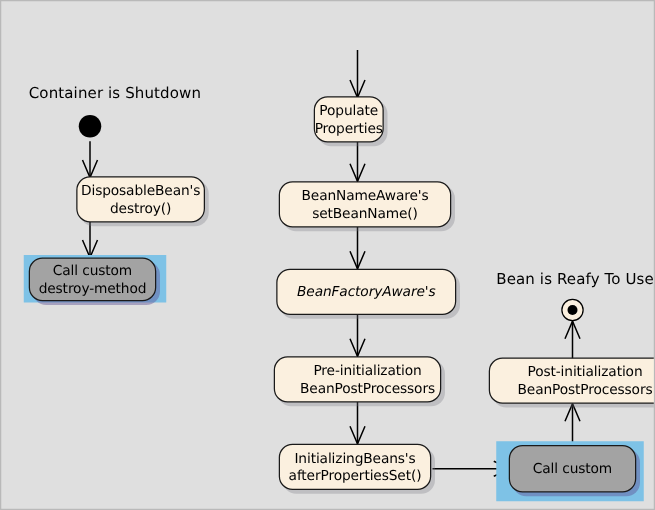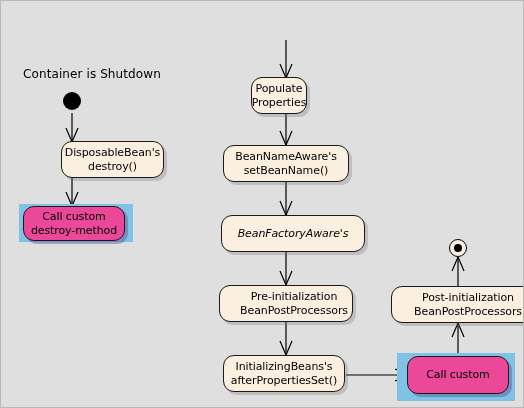--- a/index.html
+++ b/index.html
@@ -42,21 +42,21 @@
   }
   .node .ln { display: block; white-space: nowrap; }
 
   
   .hl-band {
     position: absolute;
     background: #7ec2e6;
     z-index: 2;
   }
   .node.blue {
-    background: #ec4899;
+    background: #a3a3a3;
     box-shadow: 3px 3px 0 rgba(95,85,150,0.45);
   }
 
   
   .caption {
     position: absolute;
     font-size: 12px;
     line-height: 13px;
     color: #000000;
     white-space: nowrap;
@@ -166,20 +166,21 @@
       </g>
 
     </g>
   </svg>
 
   <div class="hl-band" style="left:18px; top:203px; width:114px; height:38px;"></div>
   <div class="hl-band" style="left:396px; top:352px; width:118px; height:48px;"></div>
 
   <div class="caption" style="left:22px; top:67px;">Container is Shutdown</div>
 
+  <div class="caption" style="left:396px; top:216px;">Bean is Reafy To Use</div>
 
   <div class="start-node" style="left:62px; top:91px;"></div>
 
   <div class="end-node" style="left:448px; top:238px;"></div>
 
   <div class="node" style="left:20px; top:140px; width:103px; height:37px;margin-left:40px;">
     <span class="ln">DisposableBean's</span>
     <span class="ln">destroy()</span>
   </div>
 
@@ -187,21 +188,21 @@
     <span class="ln">Call custom</span>
     <span class="ln">destroy-method</span>
   </div>
 
 
   <div class="node" style="left:250px; top:76px; width:56px; height:37px;">
     <span class="ln">Populate</span>
     <span class="ln">Properties</span>
   </div>
 
-  <div class="node" style="left:222px; top:144px; width:126px; height:37px;">
+  <div class="node" style="left:222px; top:144px; width:138px; height:37px;">
     <span class="ln">BeanNameAware's</span>
     <span class="ln">setBeanName()</span>
   </div>
 
   <div class="node" style="left:220px; top:214px; width:144px; height:37px;font-style:italic;">
     <span class="ln">BeanFactoryAware's</span>
   </div>
 
   <div class="node" style="left:218px; top:284px; width:134px; height:37px;padding-left:16px;">
     <span class="ln">Pre-initialization</span>

